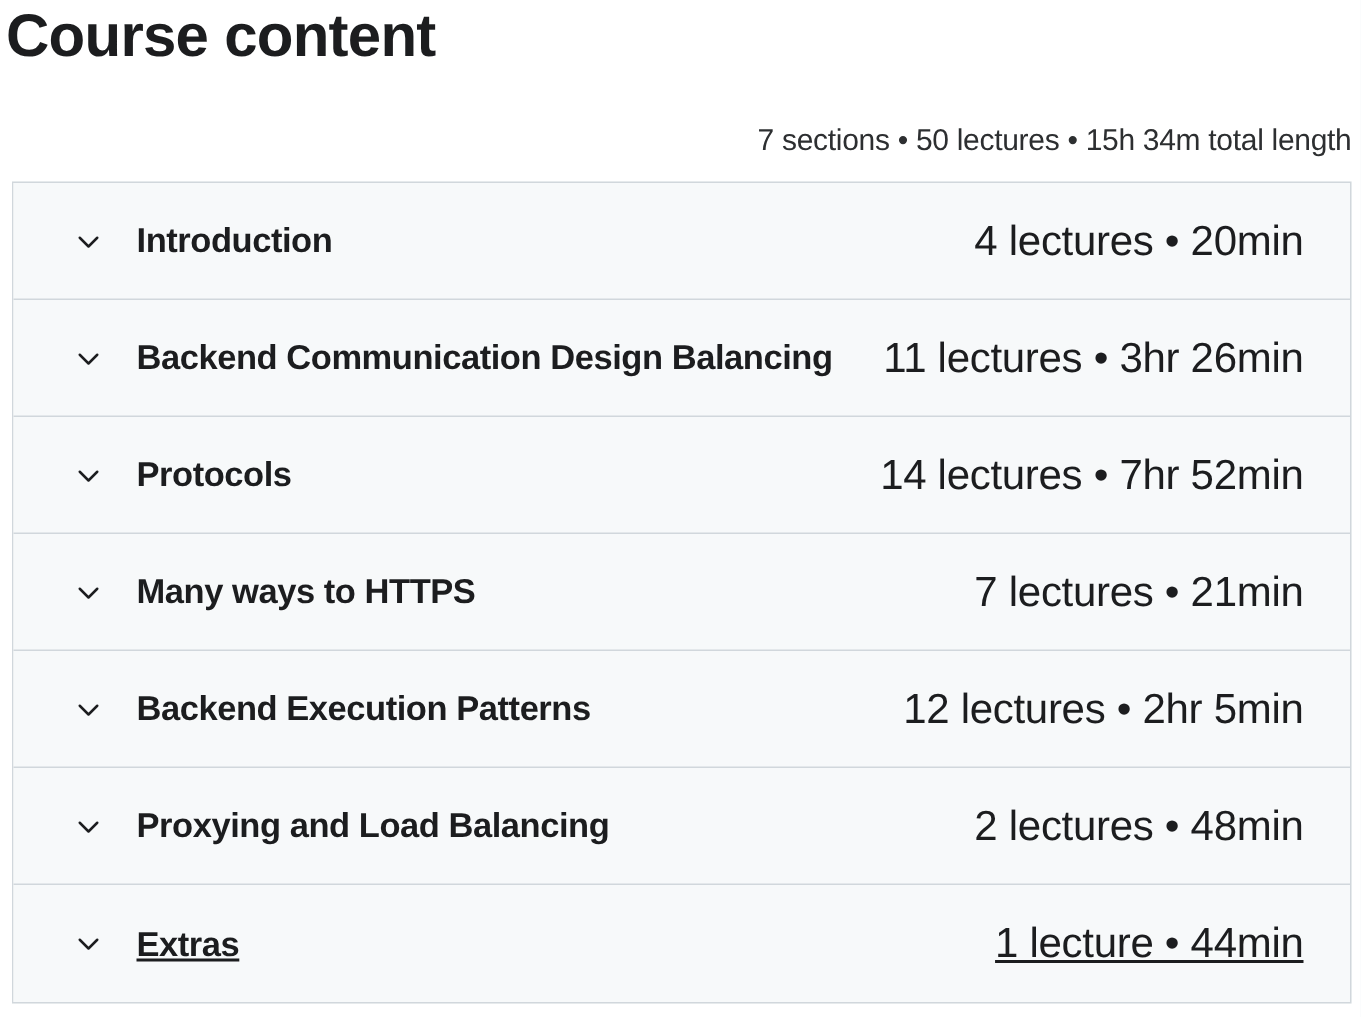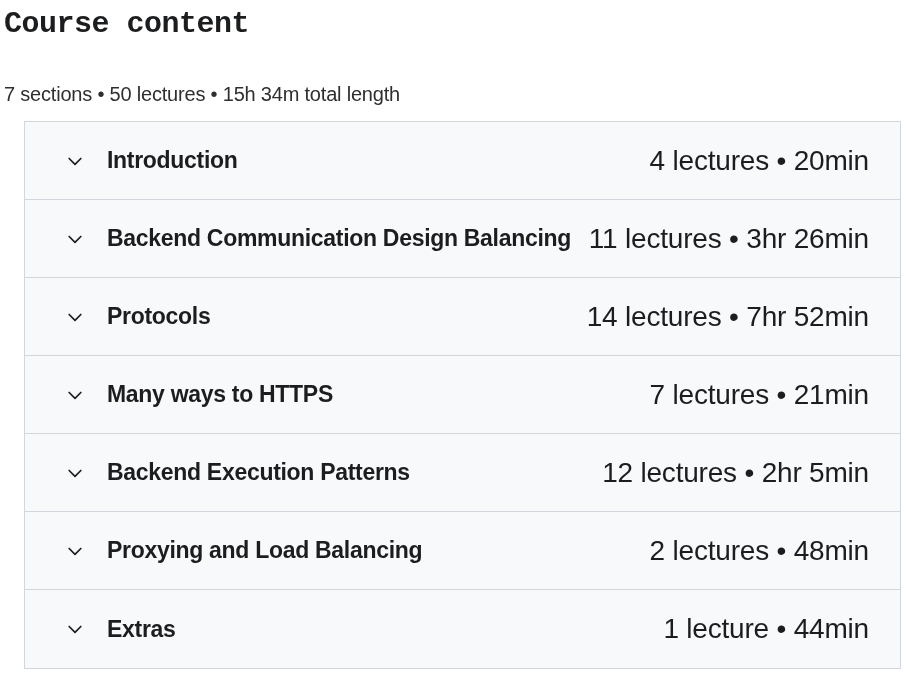--- a/index.html
+++ b/index.html
@@ -16,64 +16,63 @@
     height: 681px;
     background: #ffffff;
     font-family: "Liberation Sans", sans-serif;
     color: var(--text-primary);
     overflow: hidden;
   }
   .page { padding: 2px 6px 0 4px; }
 
   .page-title {
     margin: 0;
-    font-size: 30px;
+    font-size: 40px;
     line-height: 44px;
     font-weight: 800;
     letter-spacing: -0.5px;
     color: var(--text-primary);
-    font-family: Liberation Mono, monospace;
   }
 
   .summary-row {
     display: flex;
-    justify-content: space-between;
+    justify-content: flex-end;
     align-items: baseline;
     margin-top: 37px;
   }
   .course-summary {
     font-size: 20px;
     letter-spacing: -0.2px;
     color: var(--text-secondary);
   }
   .expand-link {
     font-size: 20px;
     font-weight: 700;
     letter-spacing: -0.2px;
     color: var(--accent-purple);
     text-decoration: none;
     cursor: pointer;
   }
 
   .accordion {
     margin-top: 15px;
-    margin-left: 20px;
+    margin-left: 4px;
     border: 1px solid var(--border);
     background: var(--row-background);
   }
   .section-row {
     display: flex;
     align-items: center;
     height: 78px;
     padding: 0 31px 0 40px;
     background: var(--row-background);
     border-bottom: 1px solid var(--border);
     cursor: pointer;
   }
-  .section-row:last-child { border-bottom: 0; }
+  .section-row:last-child { border-bottom: 0; text-decoration: underline; }
 
   .chevron-icon {
     flex: none;
     width: 20px;
     height: 20px;
     display: flex;
     align-items: center;
     justify-content: center;
   }
   .chevron-icon svg { display: block; }

